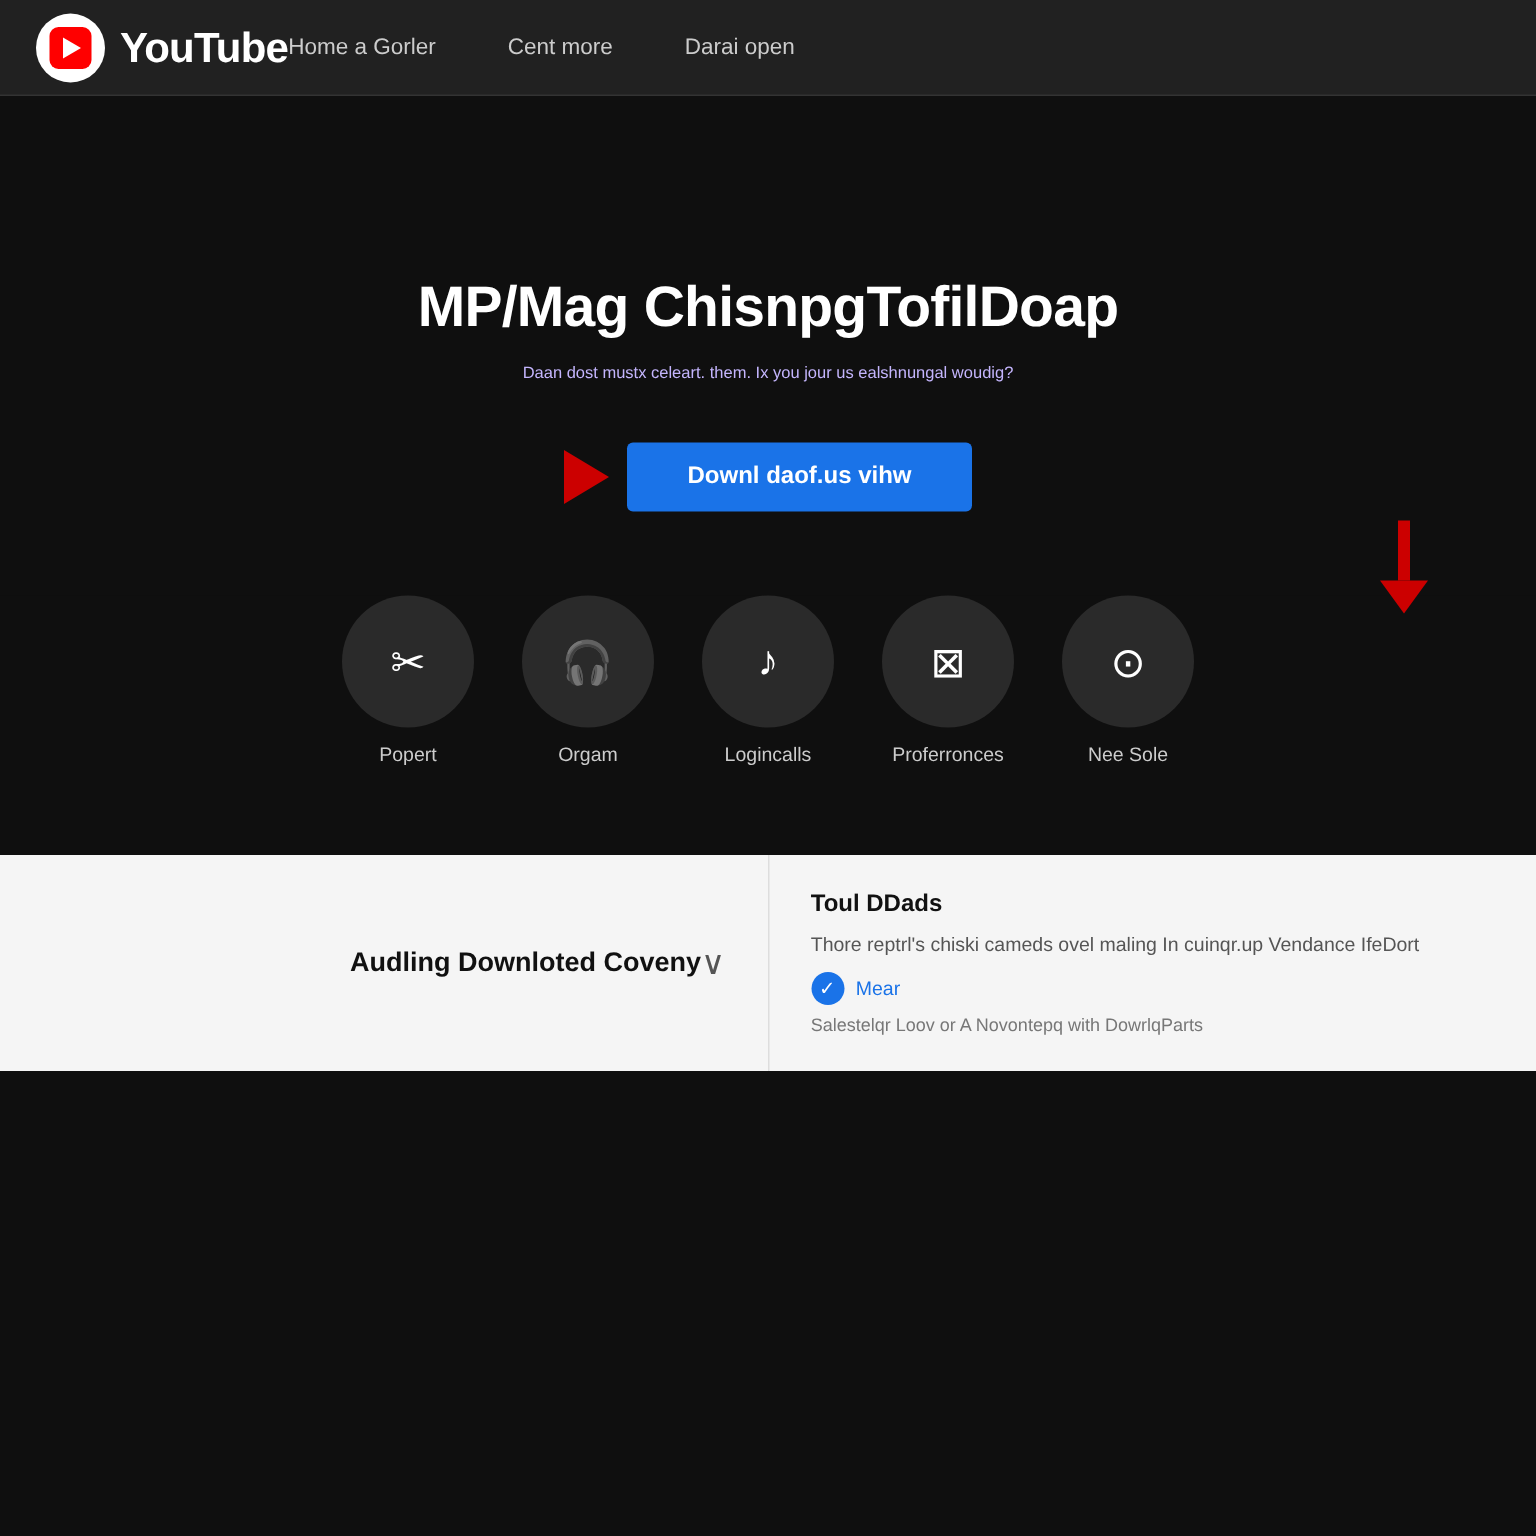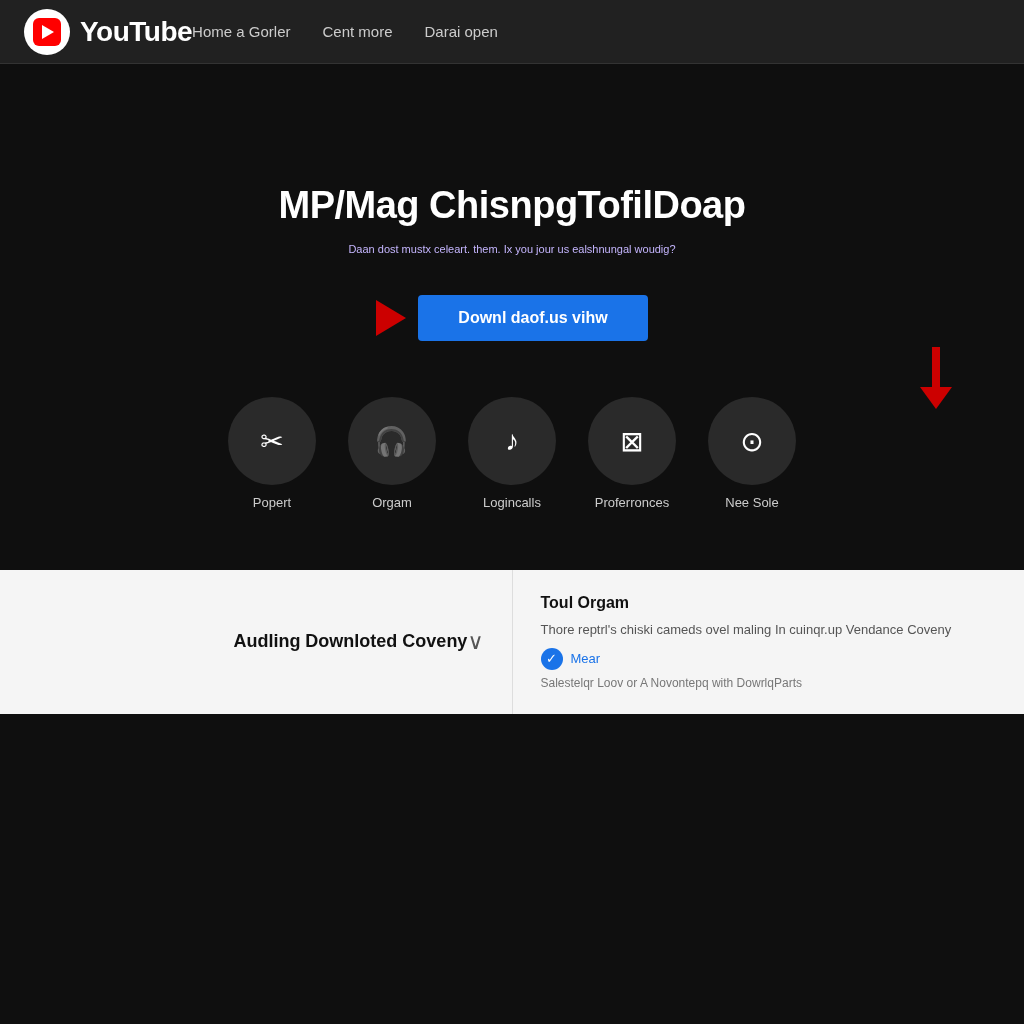--- a/index.html
+++ b/index.html
@@ -55,21 +55,21 @@
       margin-left: 2px;
     }
     .logo-text {
       font-size: 28px;
       font-weight: 700;
       color: #fff;
       letter-spacing: -0.5px;
     }
     .nav-links {
       display: flex;
-      gap: 32px;
+      gap: 48px;
     }
     .nav-link {
       color: #ccc;
       font-size: 15px;
       cursor: pointer;
       text-decoration: none;
     }
 
     
     .hero {
@@ -345,22 +345,22 @@
     </div>
   </div>
 </div>
 
 <div class="bottom-panel">
   <div class="bottom-left">
     <span class="bottom-left-title">Audling Downloted Coveny</span>
     <span class="chevron-down">∨</span>
   </div>
   <div class="bottom-right">
-    <div class="bottom-right-title">Toul Orgam</div>
+    <div class="bottom-right-title">Toul DDads</div>
     <div class="bottom-right-text">Thore reptrl's chiski cameds ovel maling
-In cuinqr.up Vendance Coveny</div>
+In cuinqr.up Vendance IfeDort</div>
     <div class="bottom-right-footer">
       <div class="check-circle">✓</div>
       <span class="footer-link">Mear</span>
     </div>
     <div class="bottom-footer-text">Salestelqr Loov or A Novontepq with DowrlqParts</div>
   </div>
 </div>
 
 </body></html>

